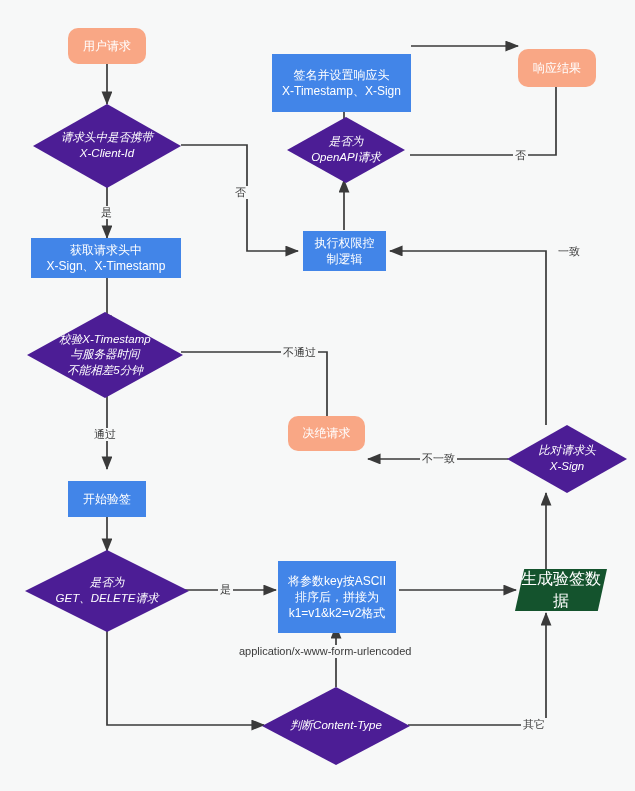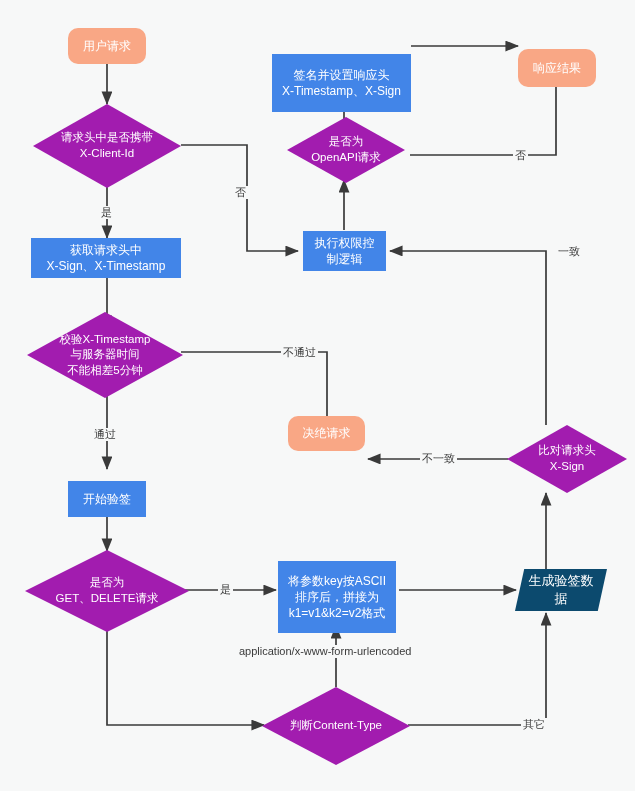--- a/index.html
+++ b/index.html
@@ -23,30 +23,31 @@
     font-size:12px;
   }
   
   .proc{
     background:#4285e8;
     color:#ffffff;
     font-size:12px;
   }
   
   .dec{
-    background:#a21caf;
+    background:#4c1d95;
     color:#ffffff;
     font-size:11.5px;
     clip-path:polygon(50% 0%,100% 50%,50% 100%,0% 50%);
+    font-style:italic;
   }
   
   .data{
-    background:#0c4a6e;
+    background:#14532d;
     color:#ffffff;
-    font-size:13px;
+    font-size:16px;
     clip-path:polygon(10% 0%,100% 0%,90% 100%,0% 100%);
   }
   .edge-label{
     position:absolute;
     font-size:11px;
     color:#3a3a3a;
     background:#f7f8f8;
     padding:0 2px;
     white-space:nowrap;
     line-height:1.2;

